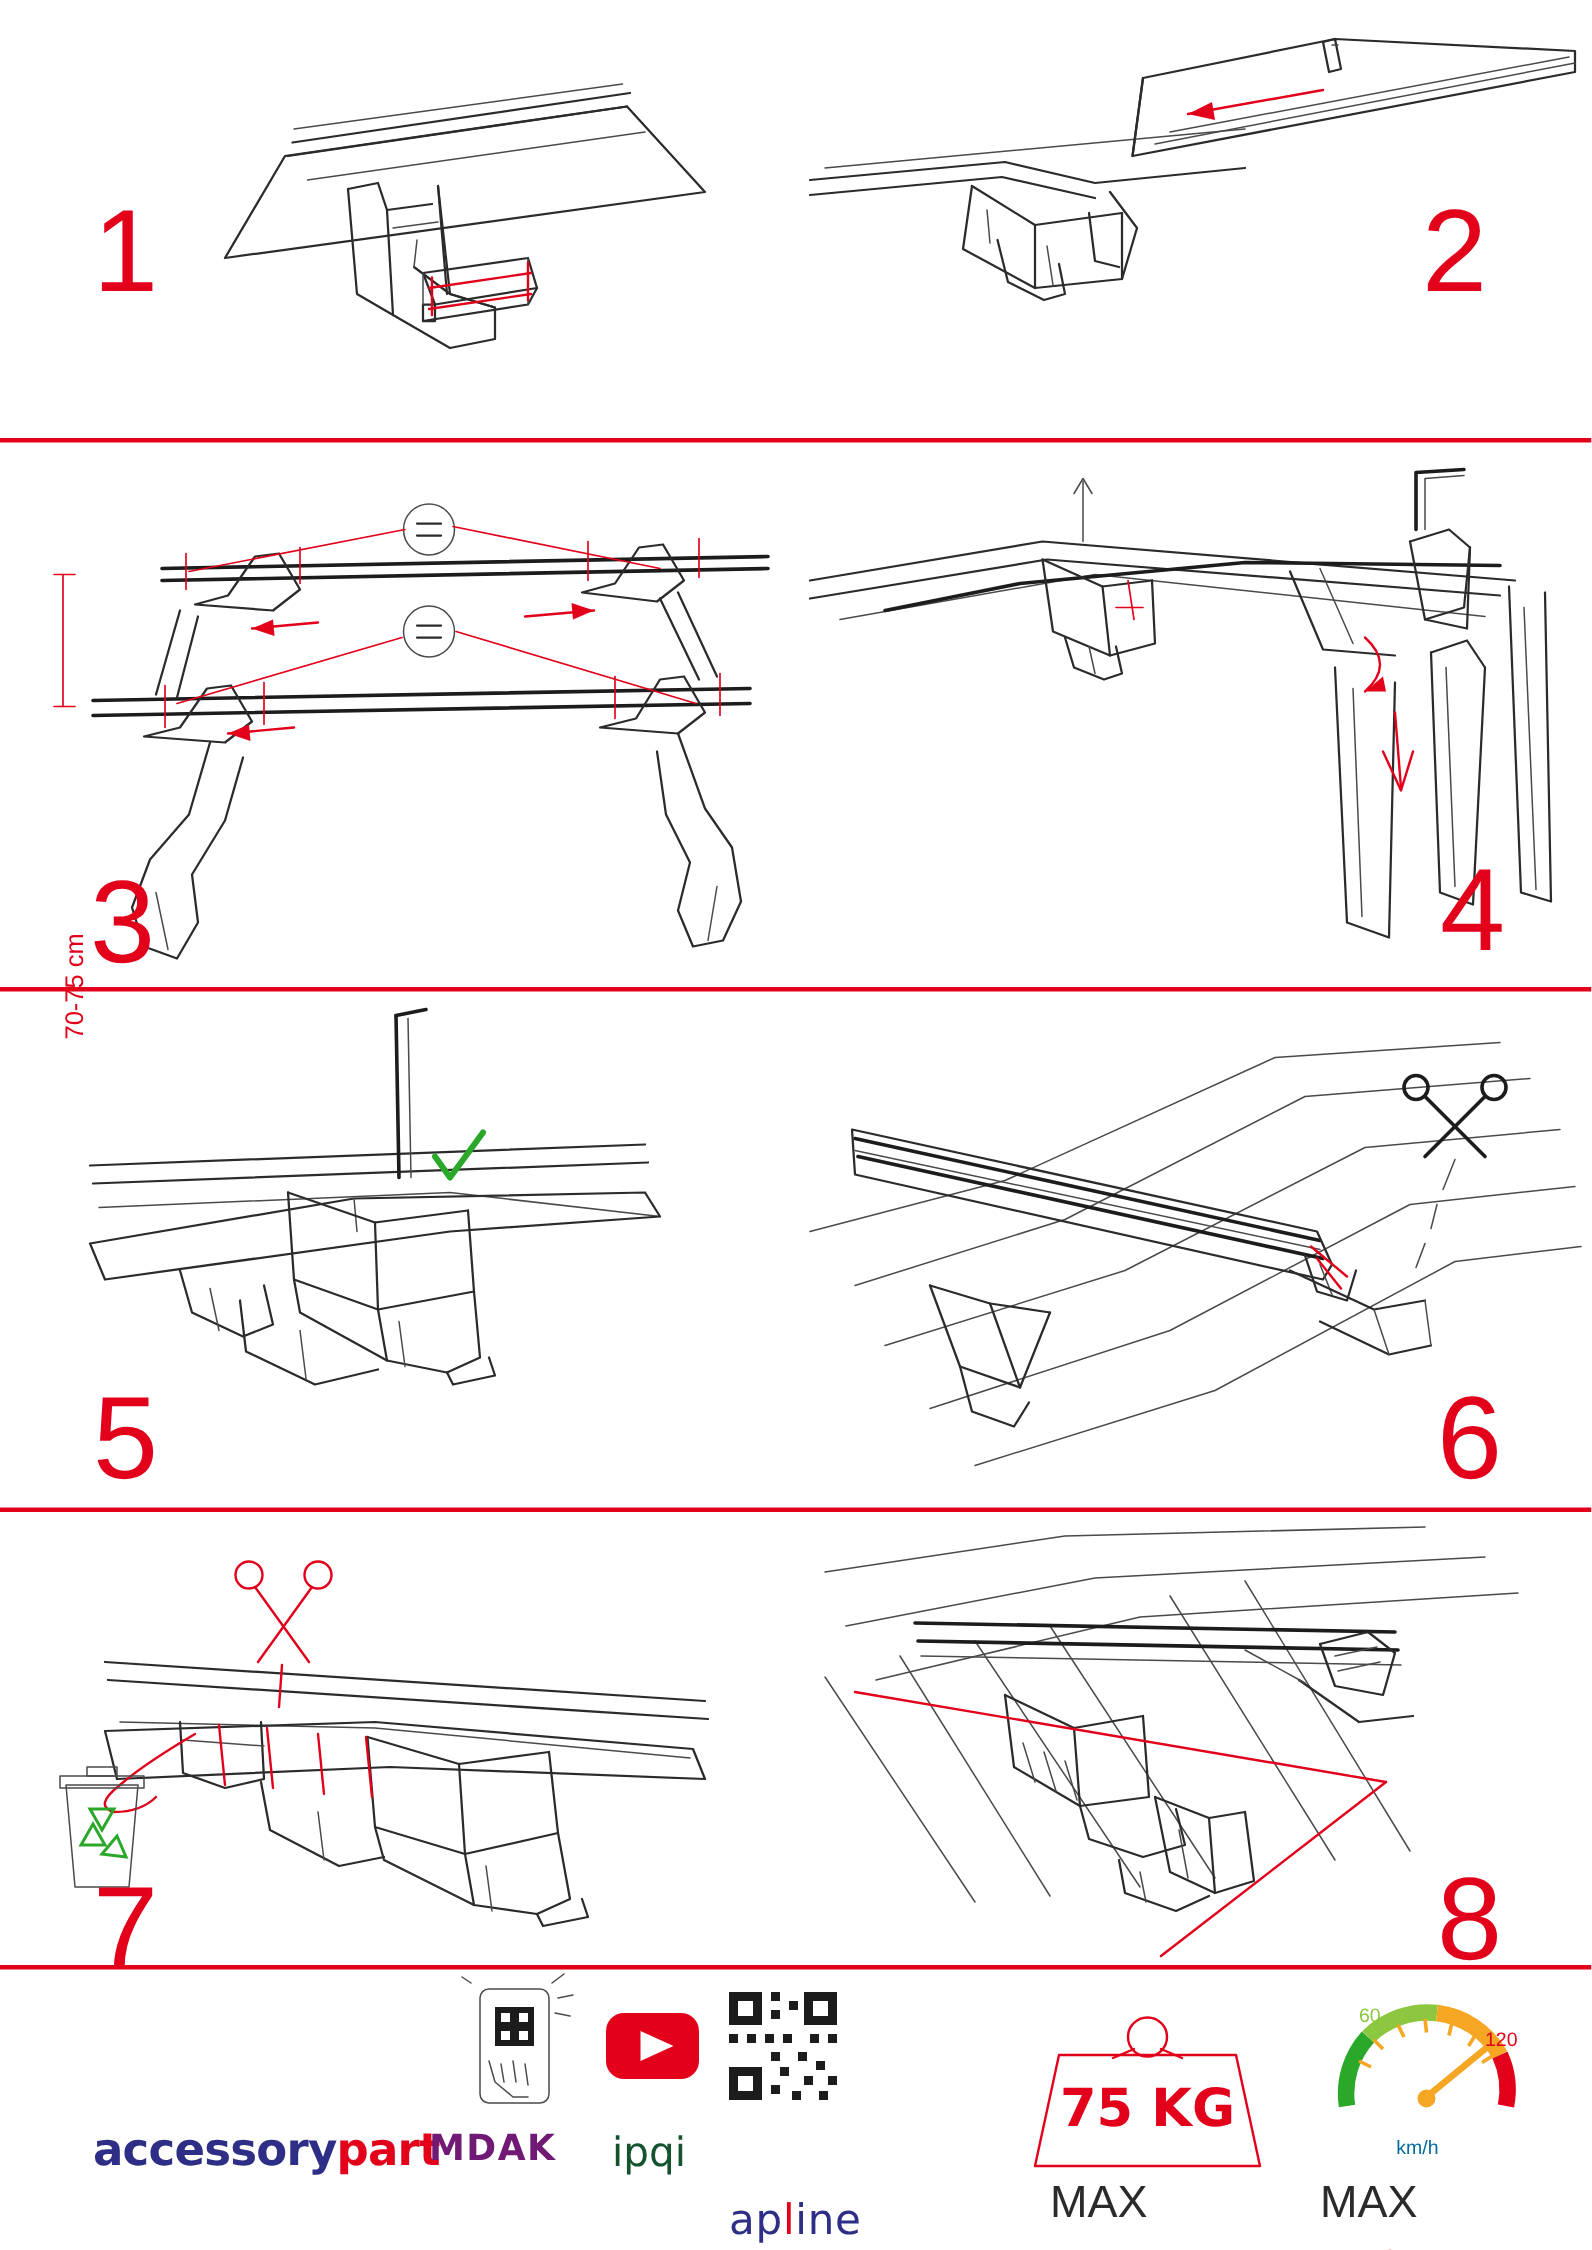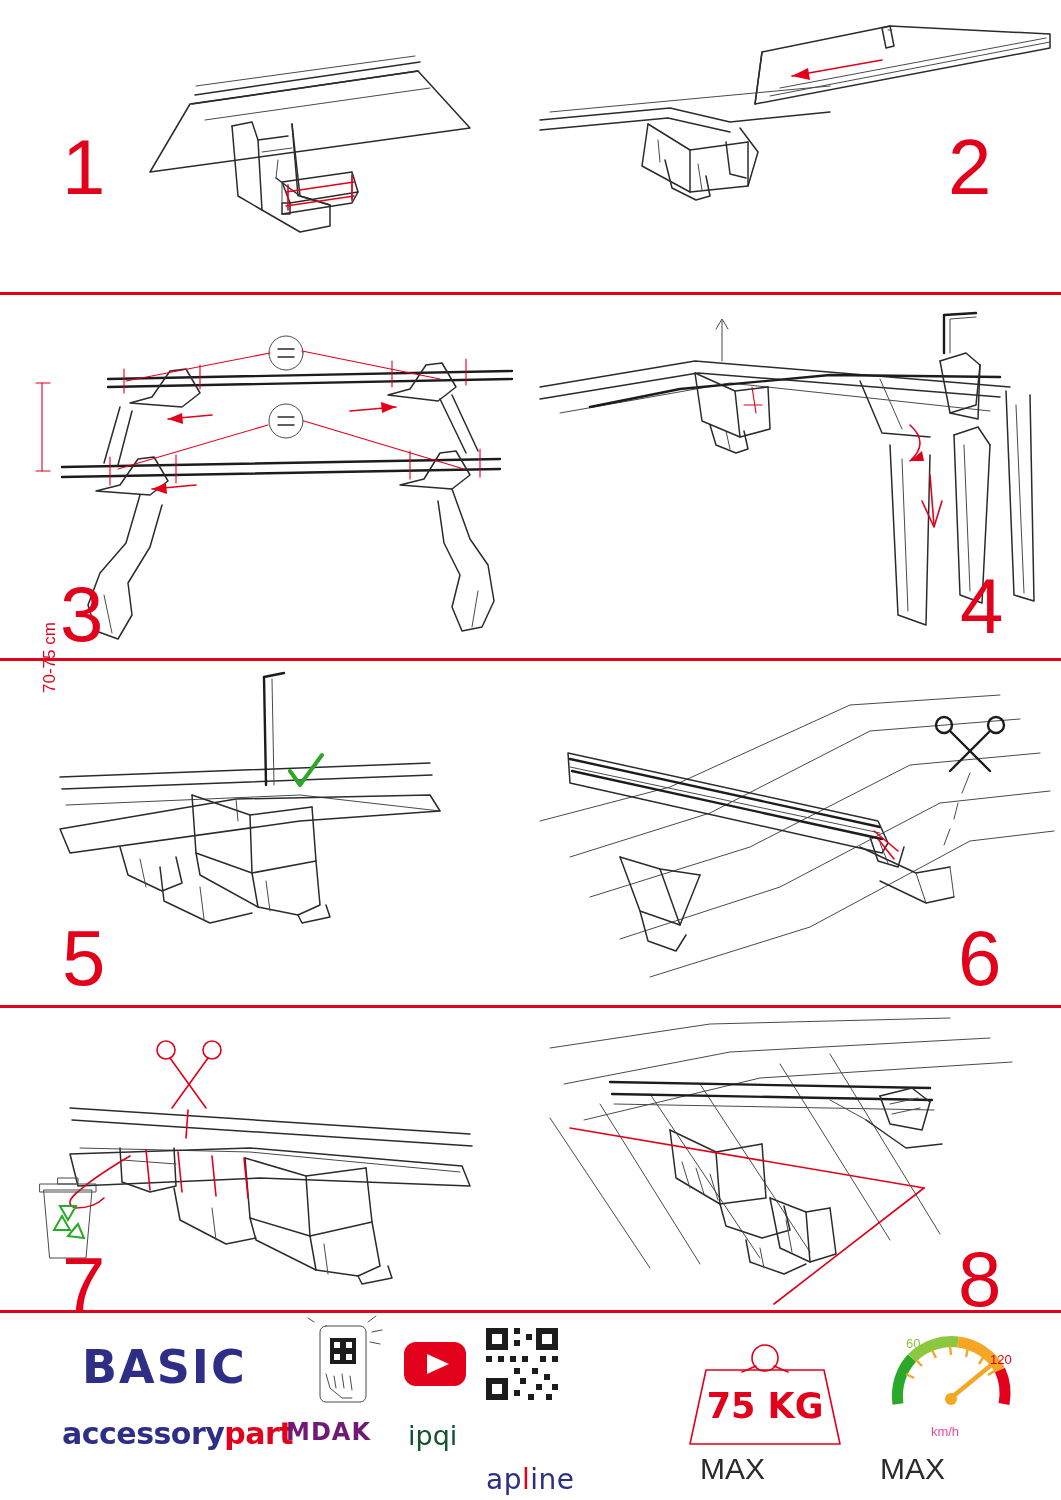--- a/index.html
+++ b/index.html
@@ -110,21 +110,21 @@
     font-family: "Liberation Sans", sans-serif;
     font-size: 30px;
     color: #2b2b2b;
     text-align: left;
   }
   .max-1 { left: 700px; top: 1452px; width: 130px; }
   .max-2 { left: 880px; top: 1452px; width: 130px; }
   .kmh {
     position: absolute; left: 880px; top: 1424px; width: 130px;
     text-align: center; font-family: "Liberation Sans", sans-serif;
-    font-size: 13px; color: #ec4899;
+    font-size: 13px; color: #0369a1;
   }
   .dim-label {
     position: absolute;
     left: 40px; top: 398px;
     font-family: "Liberation Sans", sans-serif;
     font-size: 17px;
     color: #e2001a;
     transform: rotate(-90deg);
     transform-origin: left top;
     white-space: nowrap;
@@ -480,21 +480,20 @@
           <path class="rd" d="M394 180 L244 296"></path>
         </g>
       </svg>
     </div>
     <div class="step-num" style="left:428px;top:232px;">8</div>
   </div>
 
   <div class="divider d4"></div>
 
   <div class="footer">
-    <div class="brand-basic">BASIC</div>
     <div class="brand-accessory">
       <span class="a">accessory</span><span class="b">part</span>
     </div>
 
     <div class="svgwrap" style="left:0;top:0;">
       <svg width="1061" height="188" viewBox="0 0 1061 188">
         <g>
           <rect class="ln-thin" x="320" y="14" width="46" height="76" rx="6" fill="#ffffff"></rect>
           <rect x="330" y="26" width="26" height="26" fill="#1c1c1c"></rect>
           <rect x="334" y="30" width="6" height="6" fill="#ffffff"></rect>

